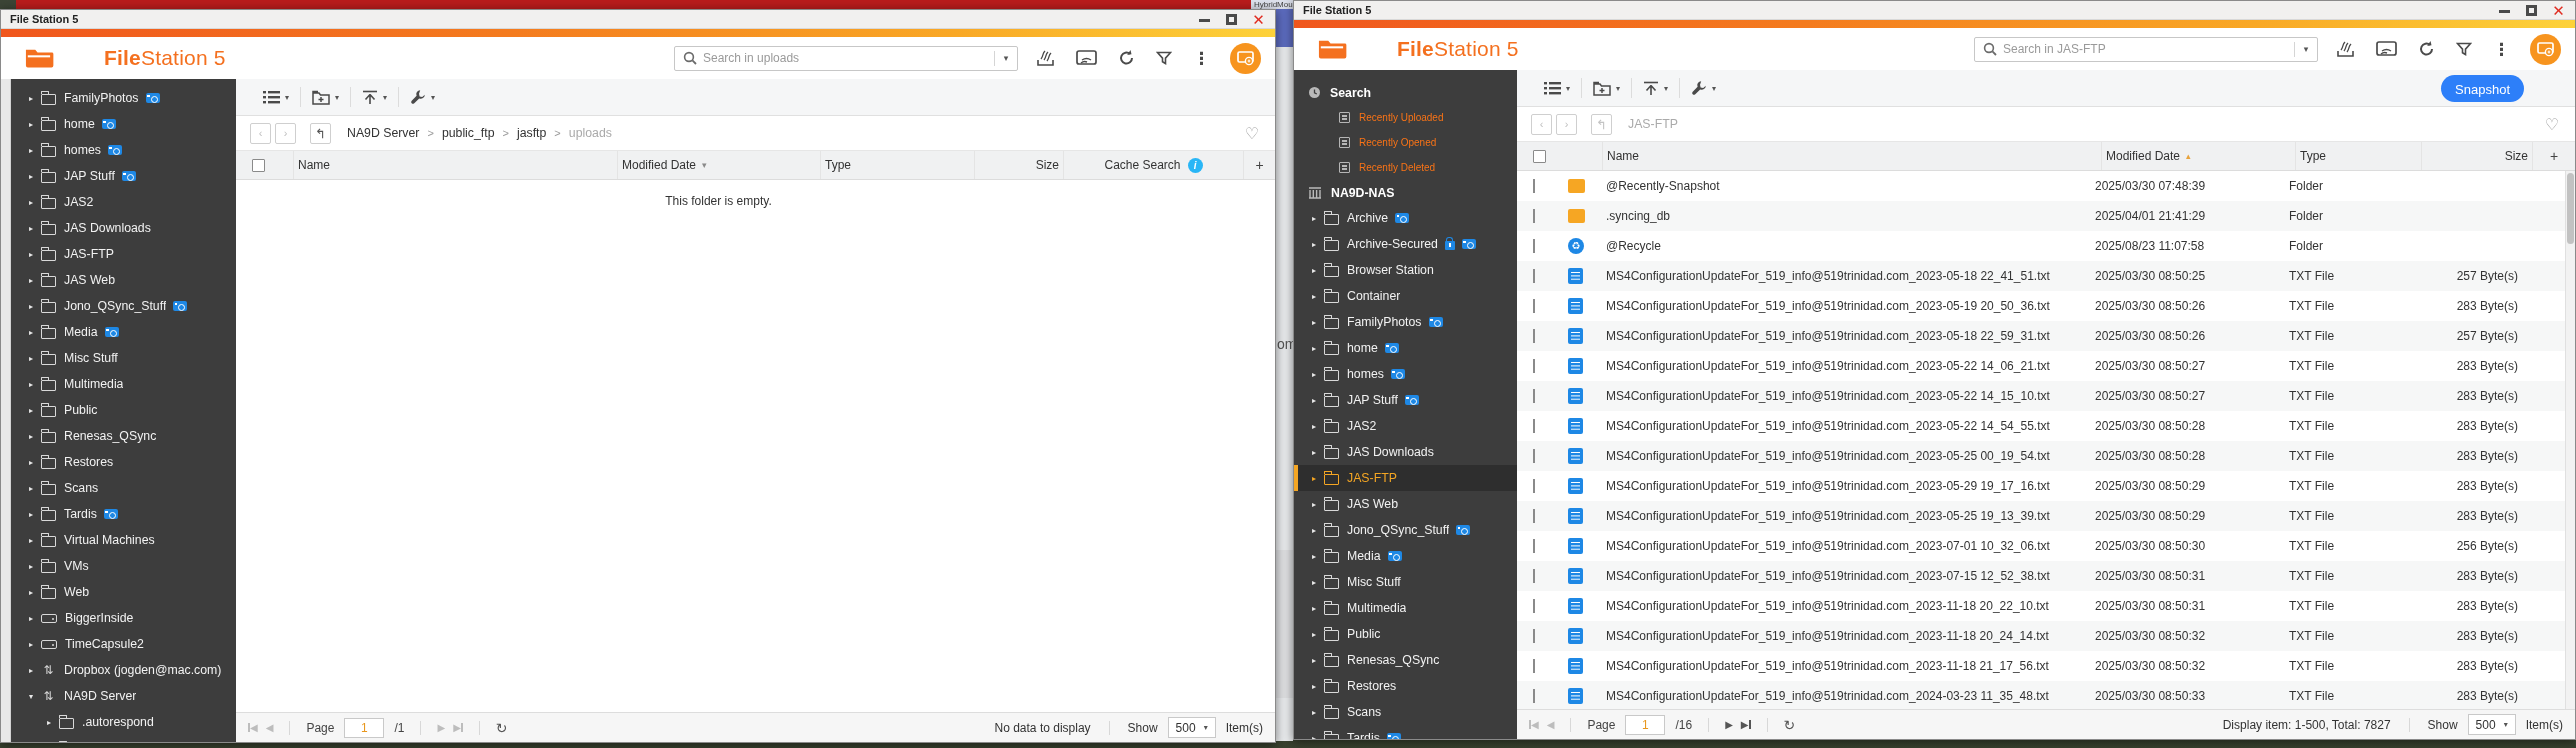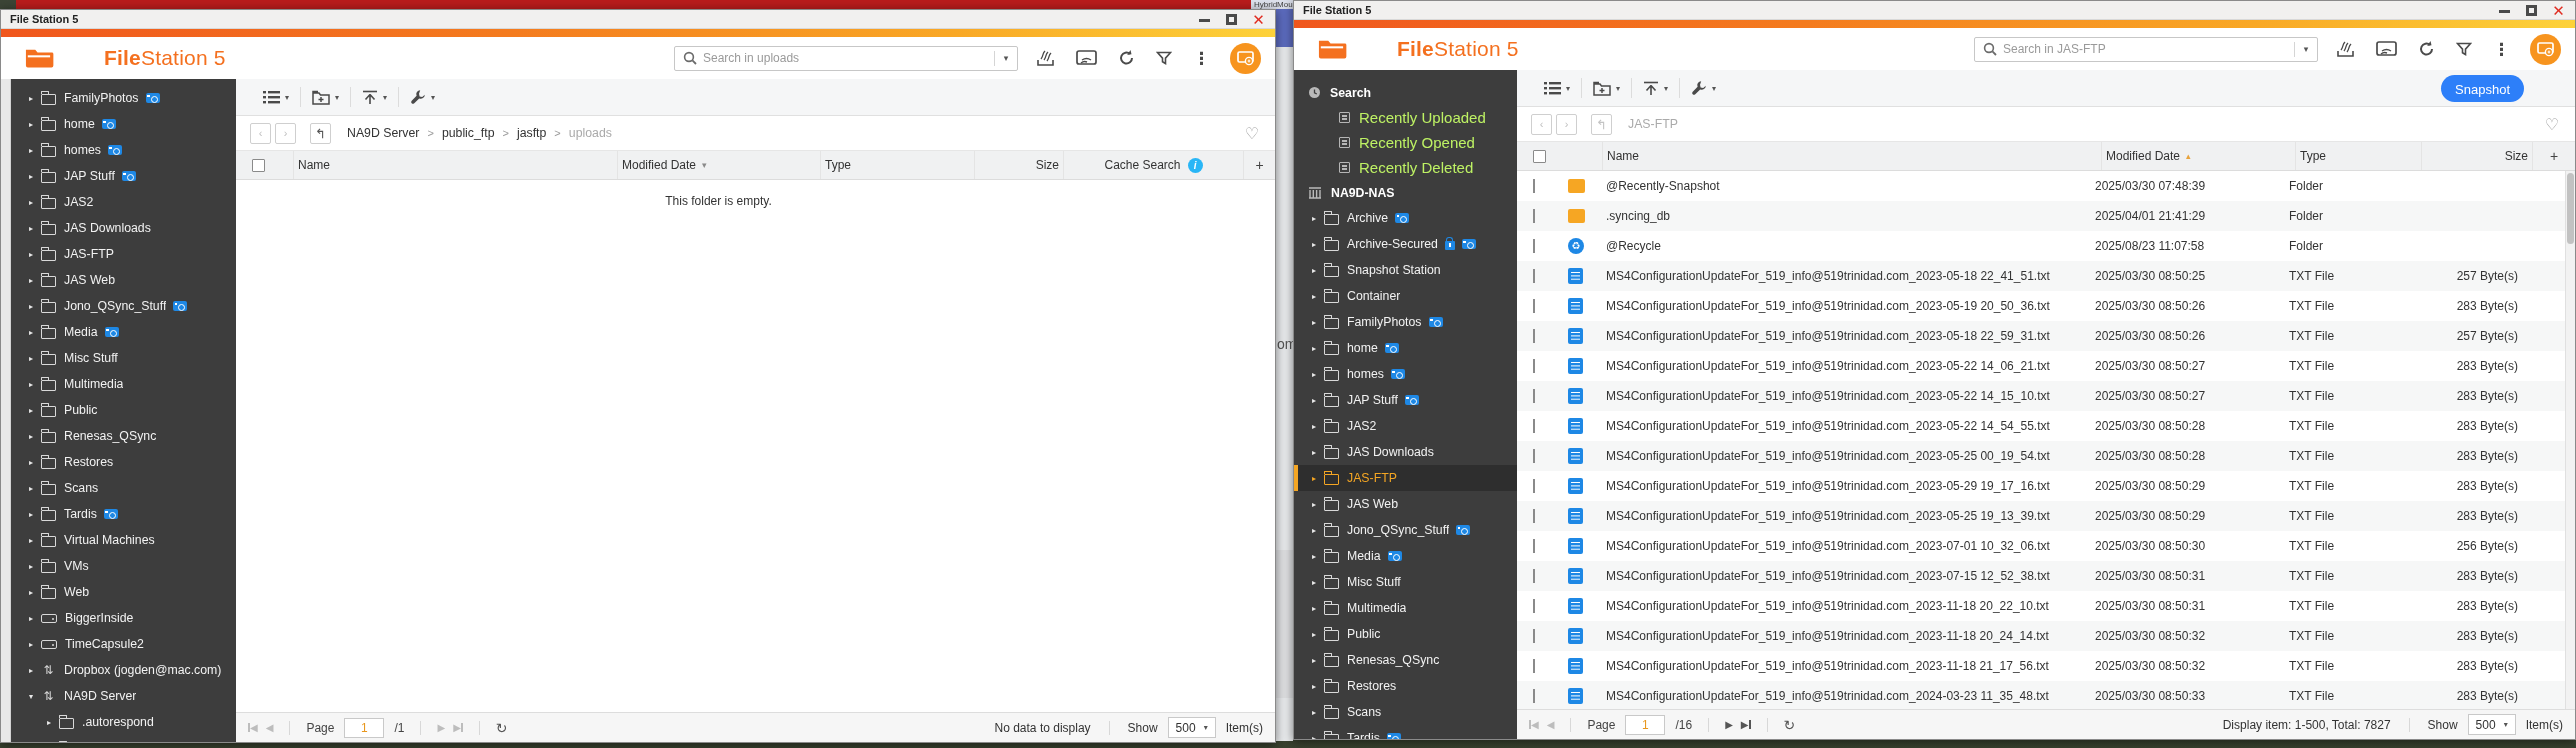--- a/index.html
+++ b/index.html
@@ -76,21 +76,21 @@
   .slabel { overflow:hidden; text-overflow:ellipsis; }
   .cam { width:14px; height:10px; background:#1e88e5; border-radius:2px; margin-left:7px; position:relative; flex:none; }
   .cam::after { content:""; position:absolute; left:5px; top:2.5px; width:5px; height:5px; border:1.2px solid #fff; border-radius:50%; }
   .cam::before { content:""; position:absolute; left:1.5px; top:1.5px; width:2.5px; height:2px; background:#fff; }
   .lockb { width:10px; height:9px; background:#1e88e5; margin-left:7px; position:relative; border-radius:1px; flex:none; margin-top:2px; }
   .lockb::before { content:""; position:absolute; left:1px; top:-4px; width:5px; height:4px; border:1.5px solid #1e88e5;
                    border-bottom:none; border-radius:3px 3px 0 0; }
   .lockb::after { content:""; position:absolute; left:4px; top:2px; width:2px; height:4px; background:#fff; }
   .section-row { height:25px; display:flex; align-items:center; font-size:12.3px; font-weight:bold; color:#fff; padding-left:14px; }
   .section-row .secicon { margin-right:9px; color:#b9b9b9; display:flex; }
-  .sub-item { height:25px; display:flex; align-items:center; font-size:15px; color:#bef264; padding-left:45px; cursor:pointer; }
+  .sub-item { height:25px; display:flex; align-items:center; font-size:10px; color:#f97316; padding-left:45px; cursor:pointer; }
   .listicon { width:11px; height:11px; border:1px solid #b5b5b5; border-radius:1px; margin-right:9px; position:relative; flex:none; }
   .listicon::before { content:""; position:absolute; left:2px; top:2px; right:2px; height:1.5px; background:#b5b5b5; box-shadow:0 3px 0 #b5b5b5; }
 
   
   .main { flex:1; display:flex; flex-direction:column; min-width:0; background:#fff; }
   .toolbar { height:37px; background:#f5f6f7; border-bottom:1px solid #e0e0e0; display:flex; align-items:center;
              padding-left:16px; flex:none; }
   .tgroup { display:flex; align-items:center; gap:5px; padding:0 11px; cursor:pointer; color:#4a4a4a; }
   .tcaret { font-size:8px; color:#555; }
   .tsep { width:1px; height:20px; background:#dcdcdc; }
@@ -664,21 +664,21 @@
             <span class="tri"></span>
             <span class="sicon folder"></span>
             <span class="slabel">Archive-Secured</span>
             <span class="lockb"></span>
             <span class="cam"></span>
           </div>
 
           <div class="side-item">
             <span class="tri"></span>
             <span class="sicon folder"></span>
-            <span class="slabel">Snapshot Station</span>
+            <span class="slabel">Browser Station</span>
 
           </div>
 
           <div class="side-item">
             <span class="tri"></span>
             <span class="sicon folder"></span>
             <span class="slabel">Container</span>
 
           </div>
 

